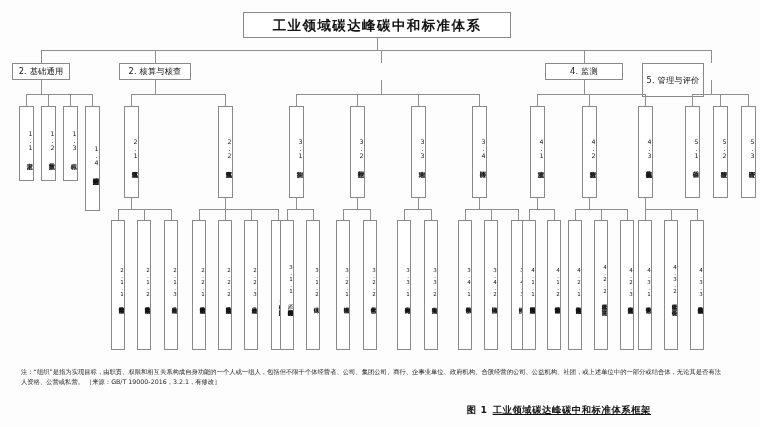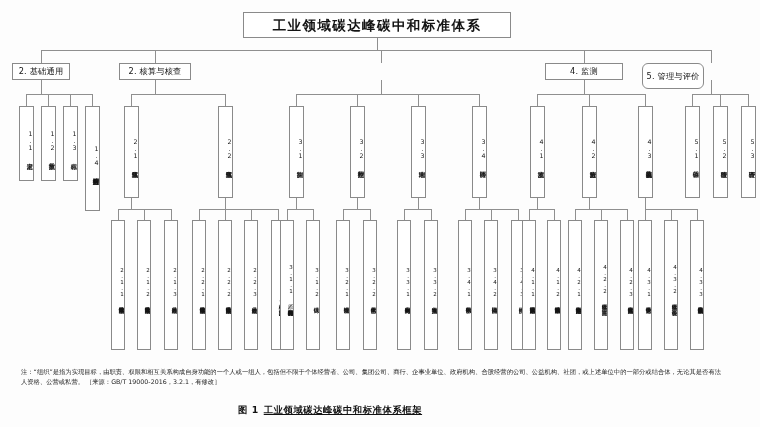--- a/index.html
+++ b/index.html
@@ -57,21 +57,21 @@
     position:absolute;
     left:12px;top:367px;width:700px;
     font-size:6.3px;
     line-height:1.55;
     color:#1d1d1d;
     text-align:justify;
   }
   .caption{
     position:absolute;
     left:0;top:404px;width:642px;
-    text-align:center;
+    text-align:right;
     font-size:9.3px;
     font-weight:bold;
     letter-spacing:.6px;
     color:#121212;
   }
   .caption .cap-num{margin-right:5px;}
   .caption .cap-txt{text-decoration:underline;}
 
   
   .watermark{
@@ -106,21 +106,21 @@
 
   <div class="box h-box cat-box" style="left:3px;top:63px;width:58px;height:17px;">
     <span>2. 基础通用</span>
   </div>
   <div class="box h-box cat-box" style="left:110px;top:63px;width:72px;height:17px;">
     <span>2. 核算与核查</span>
   </div>
   <div class="box h-box cat-box" style="left:536px;top:63px;width:78px;height:17px;">
     <span>4. 监测</span>
   </div>
-  <div class="box h-box cat-box" style="left:633px;top:63px;width:62px;height:26px;border-radius:6px;">
+  <div class="box h-box cat-box" style="left:633px;top:63px;width:62px;height:34px;">
     <span>5. 管理与评价</span>
   </div>
 
   <div class="ln v" style="left:32px;top:80px;height:14px;"></div>
   <div class="ln h" style="left:17px;top:94px;width:66px;"></div>
   <div class="ln v" style="left:17px;top:94px;height:12px;"></div>
   <div class="ln v" style="left:39px;top:94px;height:12px;"></div>
   <div class="ln v" style="left:61px;top:94px;height:12px;"></div>
   <div class="ln v" style="left:83px;top:94px;height:12px;"></div>
 

